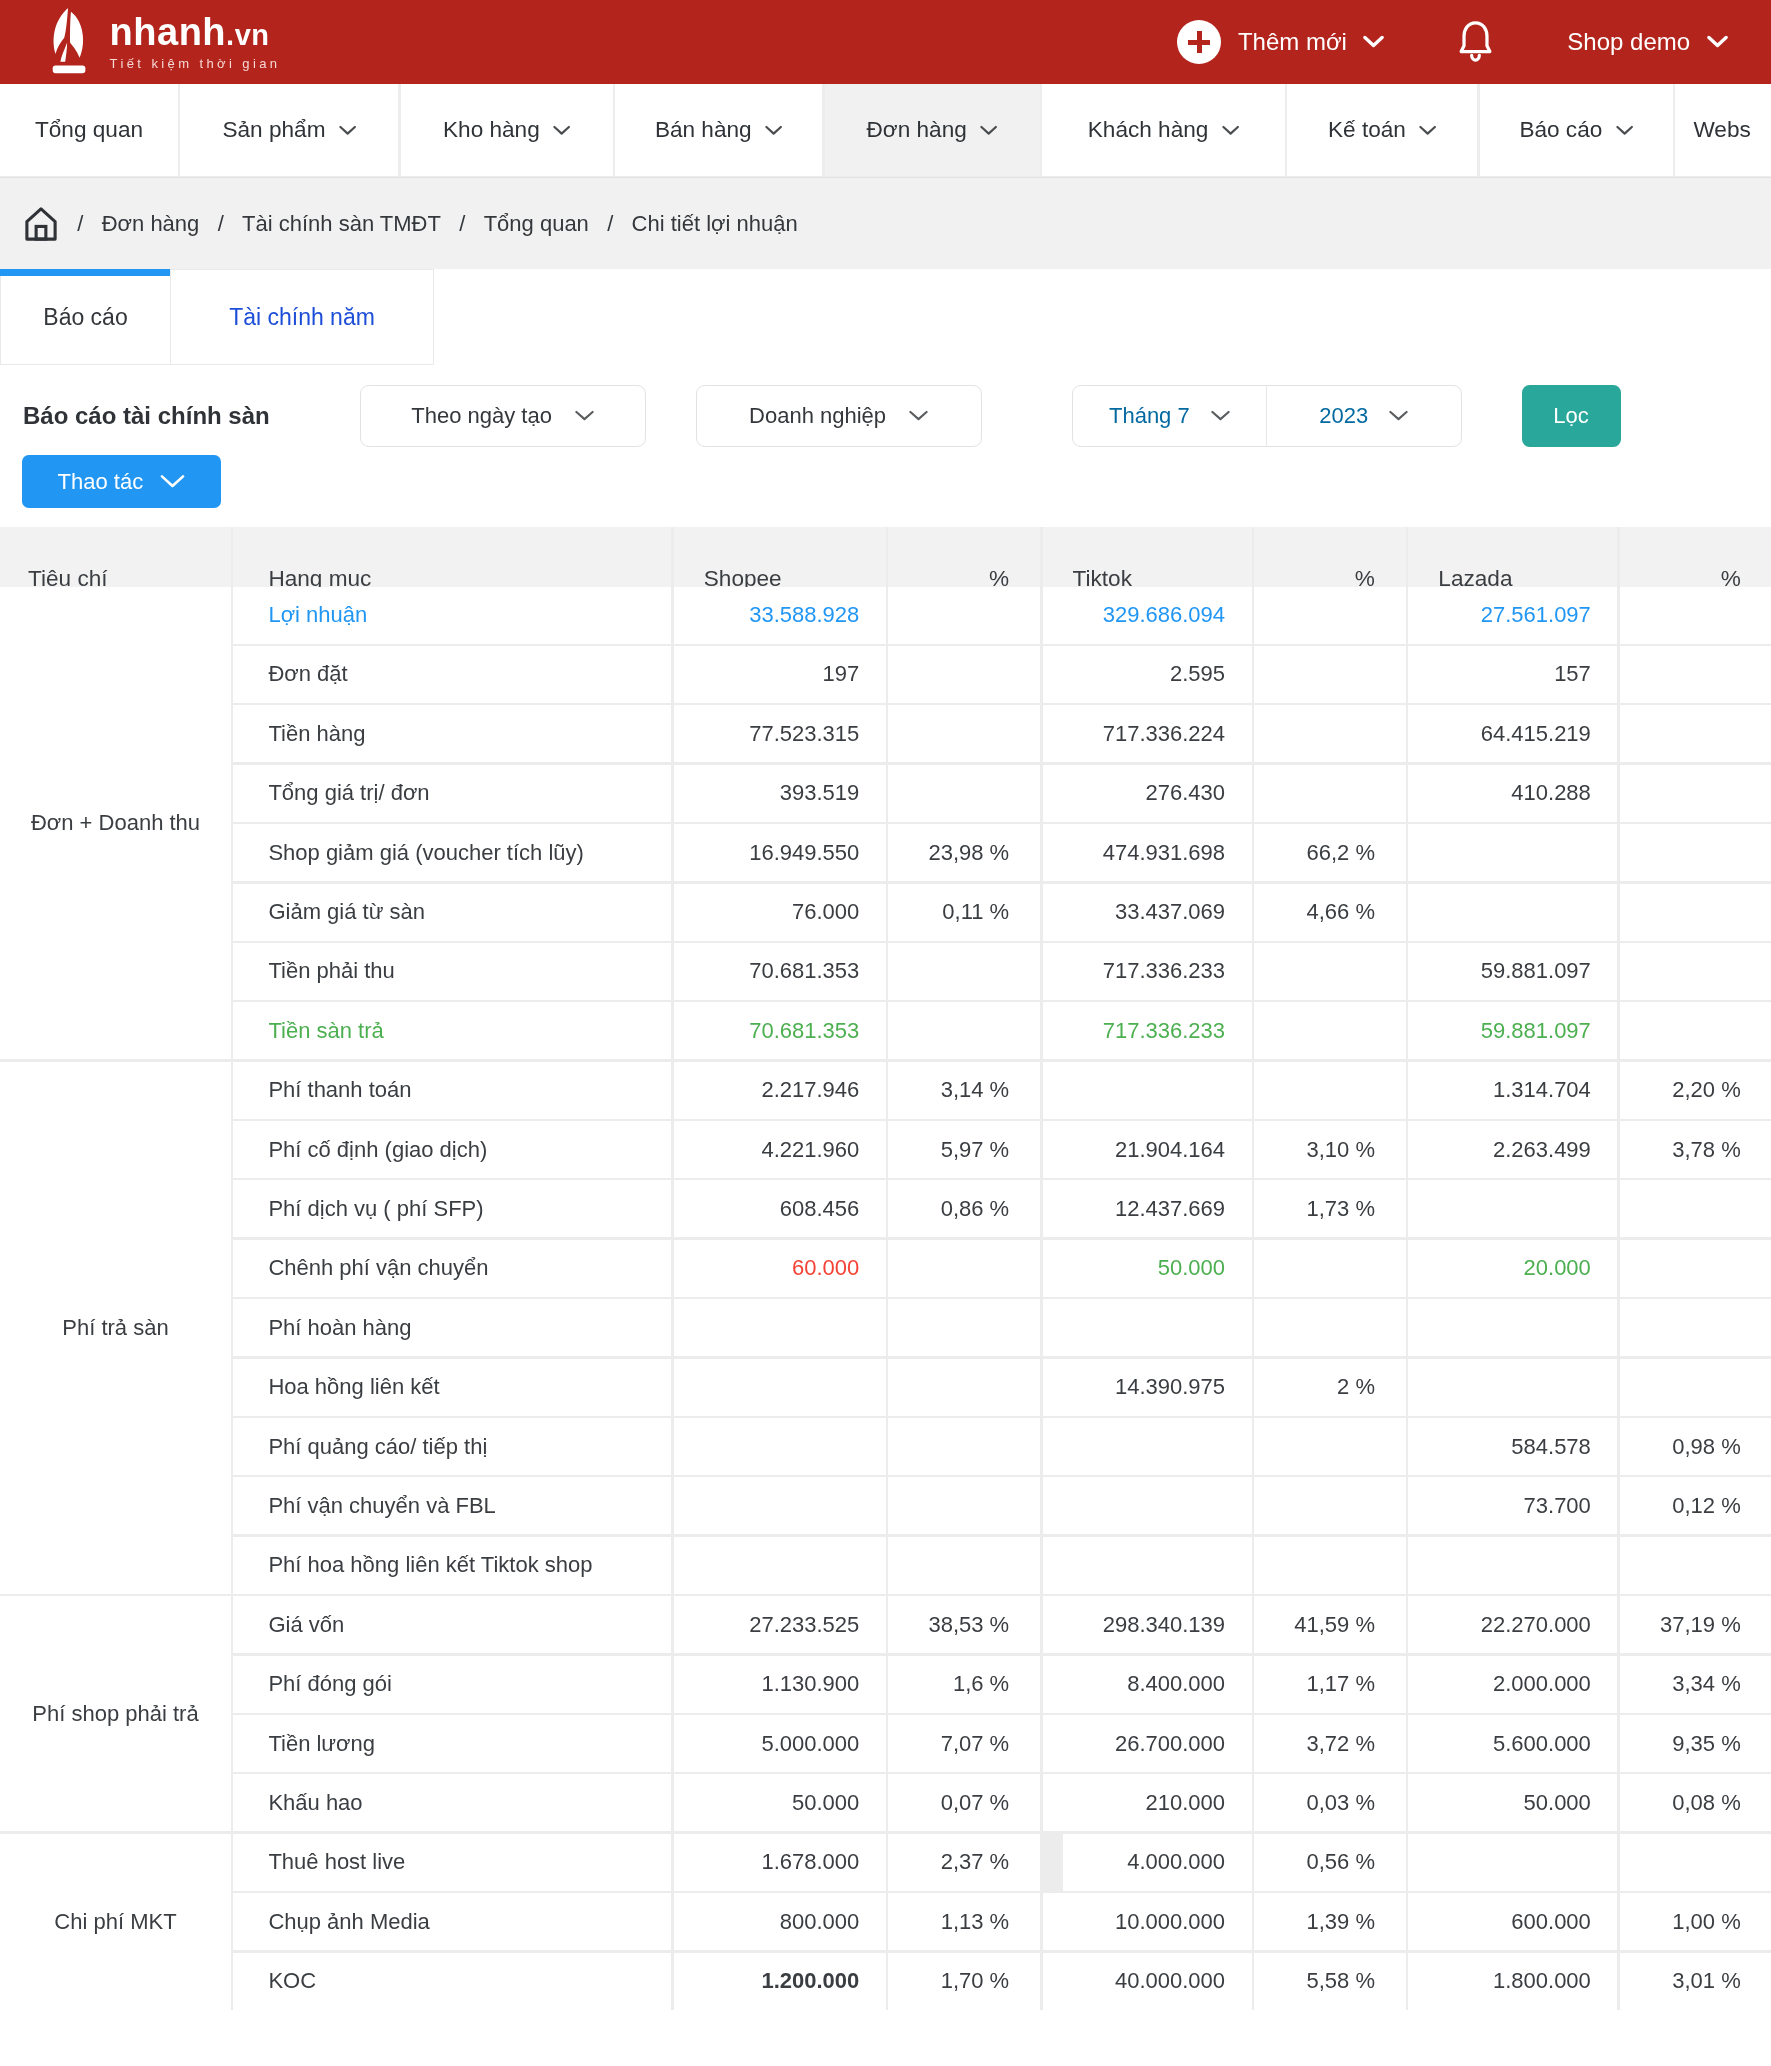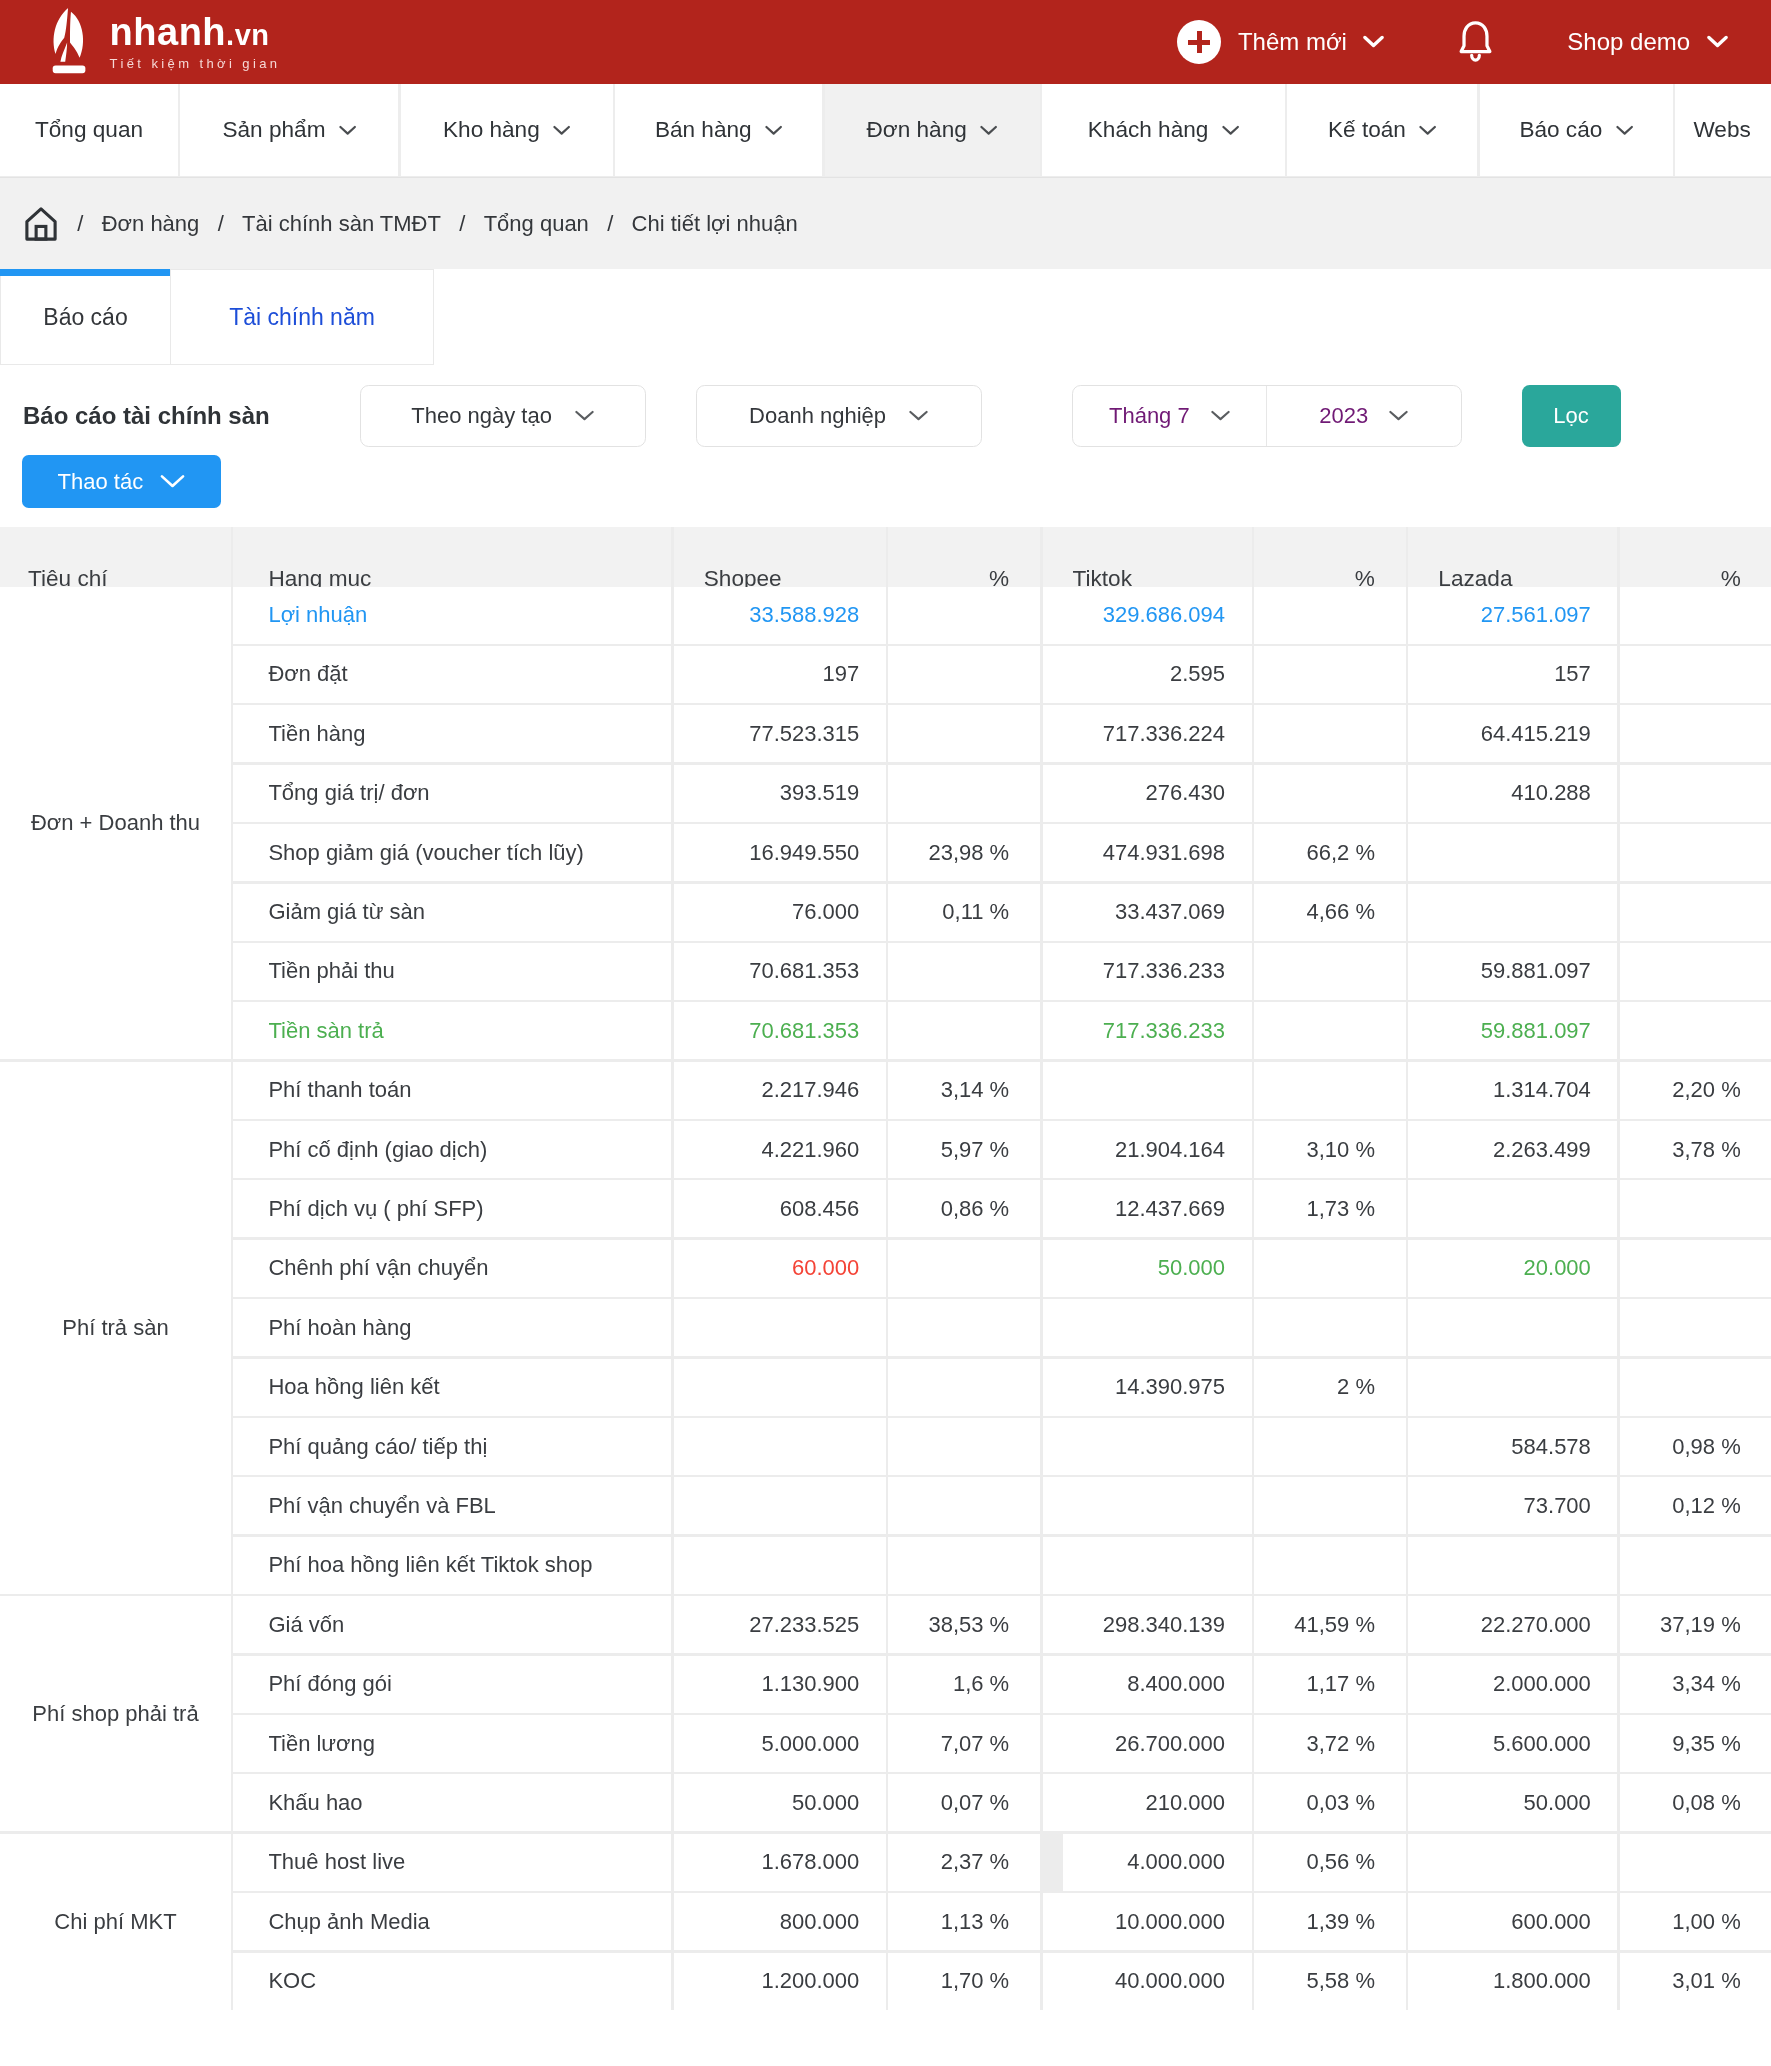--- a/index.html
+++ b/index.html
@@ -46,21 +46,21 @@
   
   .filterbar { margin-top: 20px; height: 62px; display: flex; align-items: center; }
   .filter-title { font-size: 24px; font-weight: bold; color: #2f3337; margin-left: 23px; width: 313px; }
   .dd { height: 62px; border: 1.4px solid #e2e2e2; border-radius: 8.7px; background: #fff;
     display: flex; align-items: center; justify-content: center; gap: 23px; font-size: 22px; color: #34373b; cursor: pointer; }
   .dd-date { width: 286px; margin-left: 23.6px; }
   .dd-biz  { width: 286px; margin-left: 50px; }
   .monthyear { margin-left: 90px; height: 62px; width: 390px; border: 1.4px solid #e2e2e2; border-radius: 8.7px;
     display: flex; background: #fff; }
   .my-seg { flex: 1; display: flex; align-items: center; justify-content: center; gap: 21px;
-    font-size: 22px; color: #701a75; cursor: pointer; }
+    font-size: 22px; color: #0369a1; cursor: pointer; }
   .my-seg.first { border-right: 1.4px solid #e7e7e7; }
   .btn-loc { margin-left: 60px; width: 99px; height: 62px; border: none; border-radius: 7.7px;
     background: #2aa79b; color: #fff; font-size: 22px; cursor: pointer; }
 
   .actionsrow { margin-top: 8.2px; height: 53px; display: flex; align-items: flex-start; }
   .btn-thaotac { margin-left: 22px; width: 199px; height: 53px; border: none; border-radius: 6.7px;
     background: #2196f3; color: #fff; font-size: 22px; display: flex; align-items: center;
     justify-content: center; gap: 17.3px; cursor: pointer; }
 
   
@@ -443,20 +443,20 @@
     <div class="cell num" style="grid-area: 23 / 7;"></div>
     <div class="cell num pct" style="grid-area: 23 / 8;"></div>
     <div class="cell label" style="grid-area: 24 / 2;">Chụp ảnh Media</div>
     <div class="cell num" style="grid-area: 24 / 3;">800.000</div>
     <div class="cell num pct" style="grid-area: 24 / 4;">1,13 %</div>
     <div class="cell num" style="grid-area: 24 / 5;">10.000.000</div>
     <div class="cell num pct" style="grid-area: 24 / 6;">1,39 %</div>
     <div class="cell num" style="grid-area: 24 / 7;">600.000</div>
     <div class="cell num pct" style="grid-area: 24 / 8;">1,00 %</div>
     <div class="cell label" style="grid-area: 25 / 2;">KOC</div>
-    <div class="cell num" style="grid-area: 25 / 3;">1.200.000</div>
+    <div class="cell num" style="grid-area: 25 / 3; font-weight: bold;">1.200.000</div>
     <div class="cell num pct" style="grid-area: 25 / 4;">1,70 %</div>
     <div class="cell num" style="grid-area: 25 / 5;">40.000.000</div>
     <div class="cell num pct" style="grid-area: 25 / 6;">5,58 %</div>
     <div class="cell num" style="grid-area: 25 / 7;">1.800.000</div>
     <div class="cell num pct" style="grid-area: 25 / 8;">3,01 %</div>
   </div>
 
 
 </body></html>

